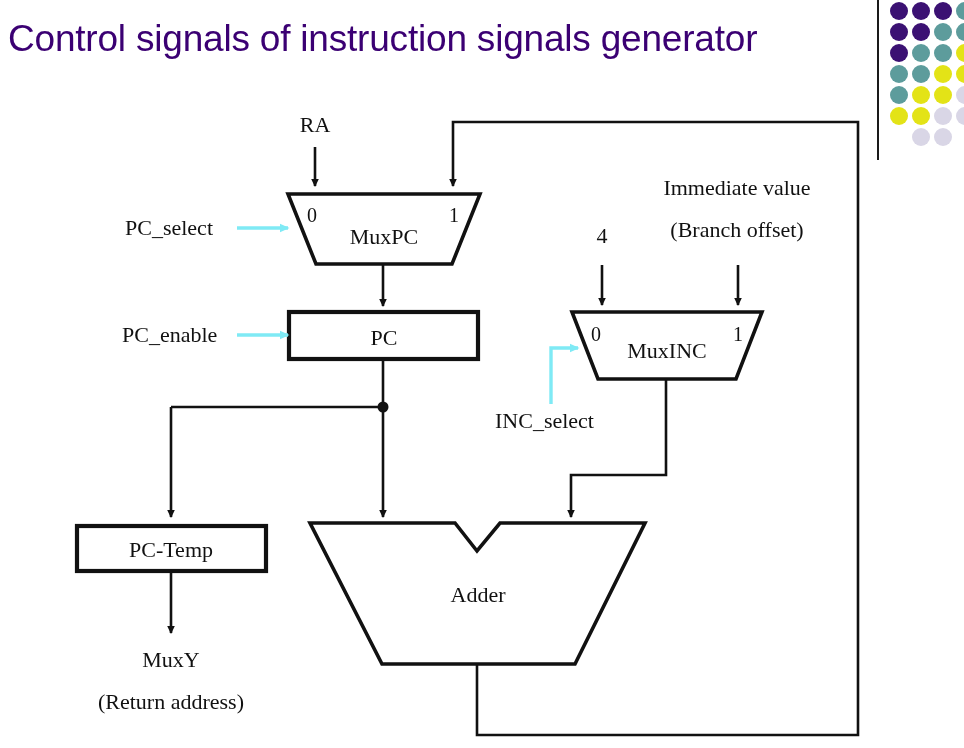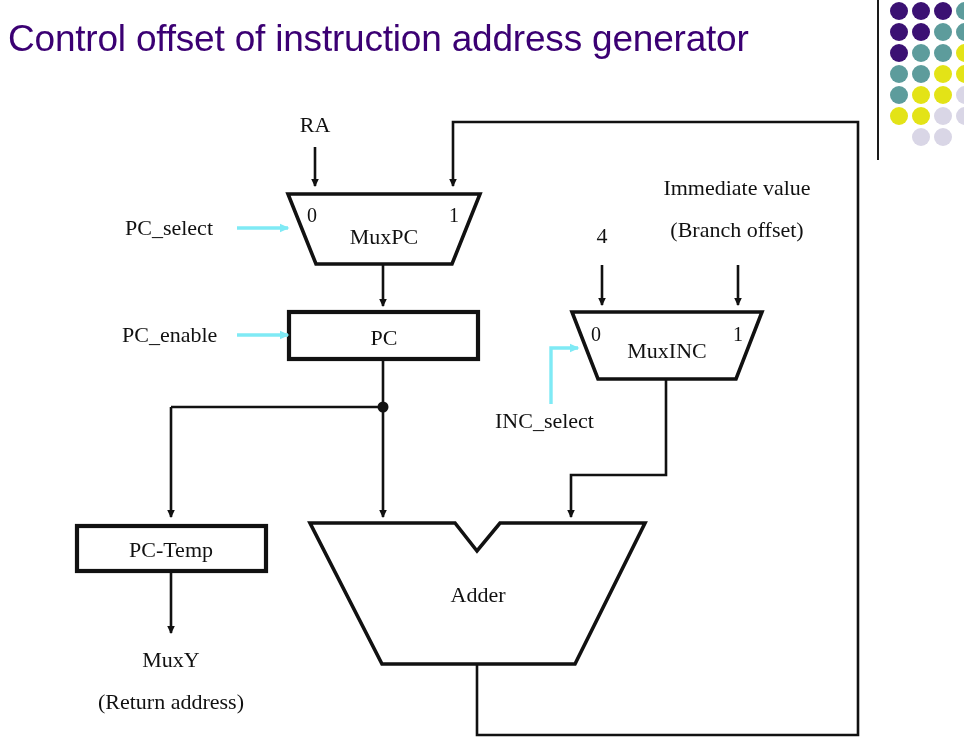--- a/index.html
+++ b/index.html
@@ -57,21 +57,21 @@
     fill:#111111;
   }
   .lbl-22{font-size:22px;}
   .lbl-20{font-size:20px;}
 </style>
 </head>
 <body>
 
 <div id="stage">
 
-  <div class="title">Control offset of instruction address generator</div>
+  <div class="title">Control signals of instruction signals generator</div>
 
   <div class="divider"></div>
   <div class="dots" id="dotgrid">
       <div class="dot" style="left: 0px; top: 0px; background: rgb(59, 17, 115);"></div>
       <div class="dot" style="left: 22px; top: 0px; background: rgb(59, 17, 115);"></div>
       <div class="dot" style="left: 44px; top: 0px; background: rgb(59, 17, 115);"></div>
       <div class="dot" style="left: 66px; top: 0px; background: rgb(93, 156, 156);"></div>
       <div class="dot" style="left: 0px; top: 21px; background: rgb(59, 17, 115);"></div>
       <div class="dot" style="left: 22px; top: 21px; background: rgb(59, 17, 115);"></div>
       <div class="dot" style="left: 44px; top: 21px; background: rgb(93, 156, 156);"></div>

